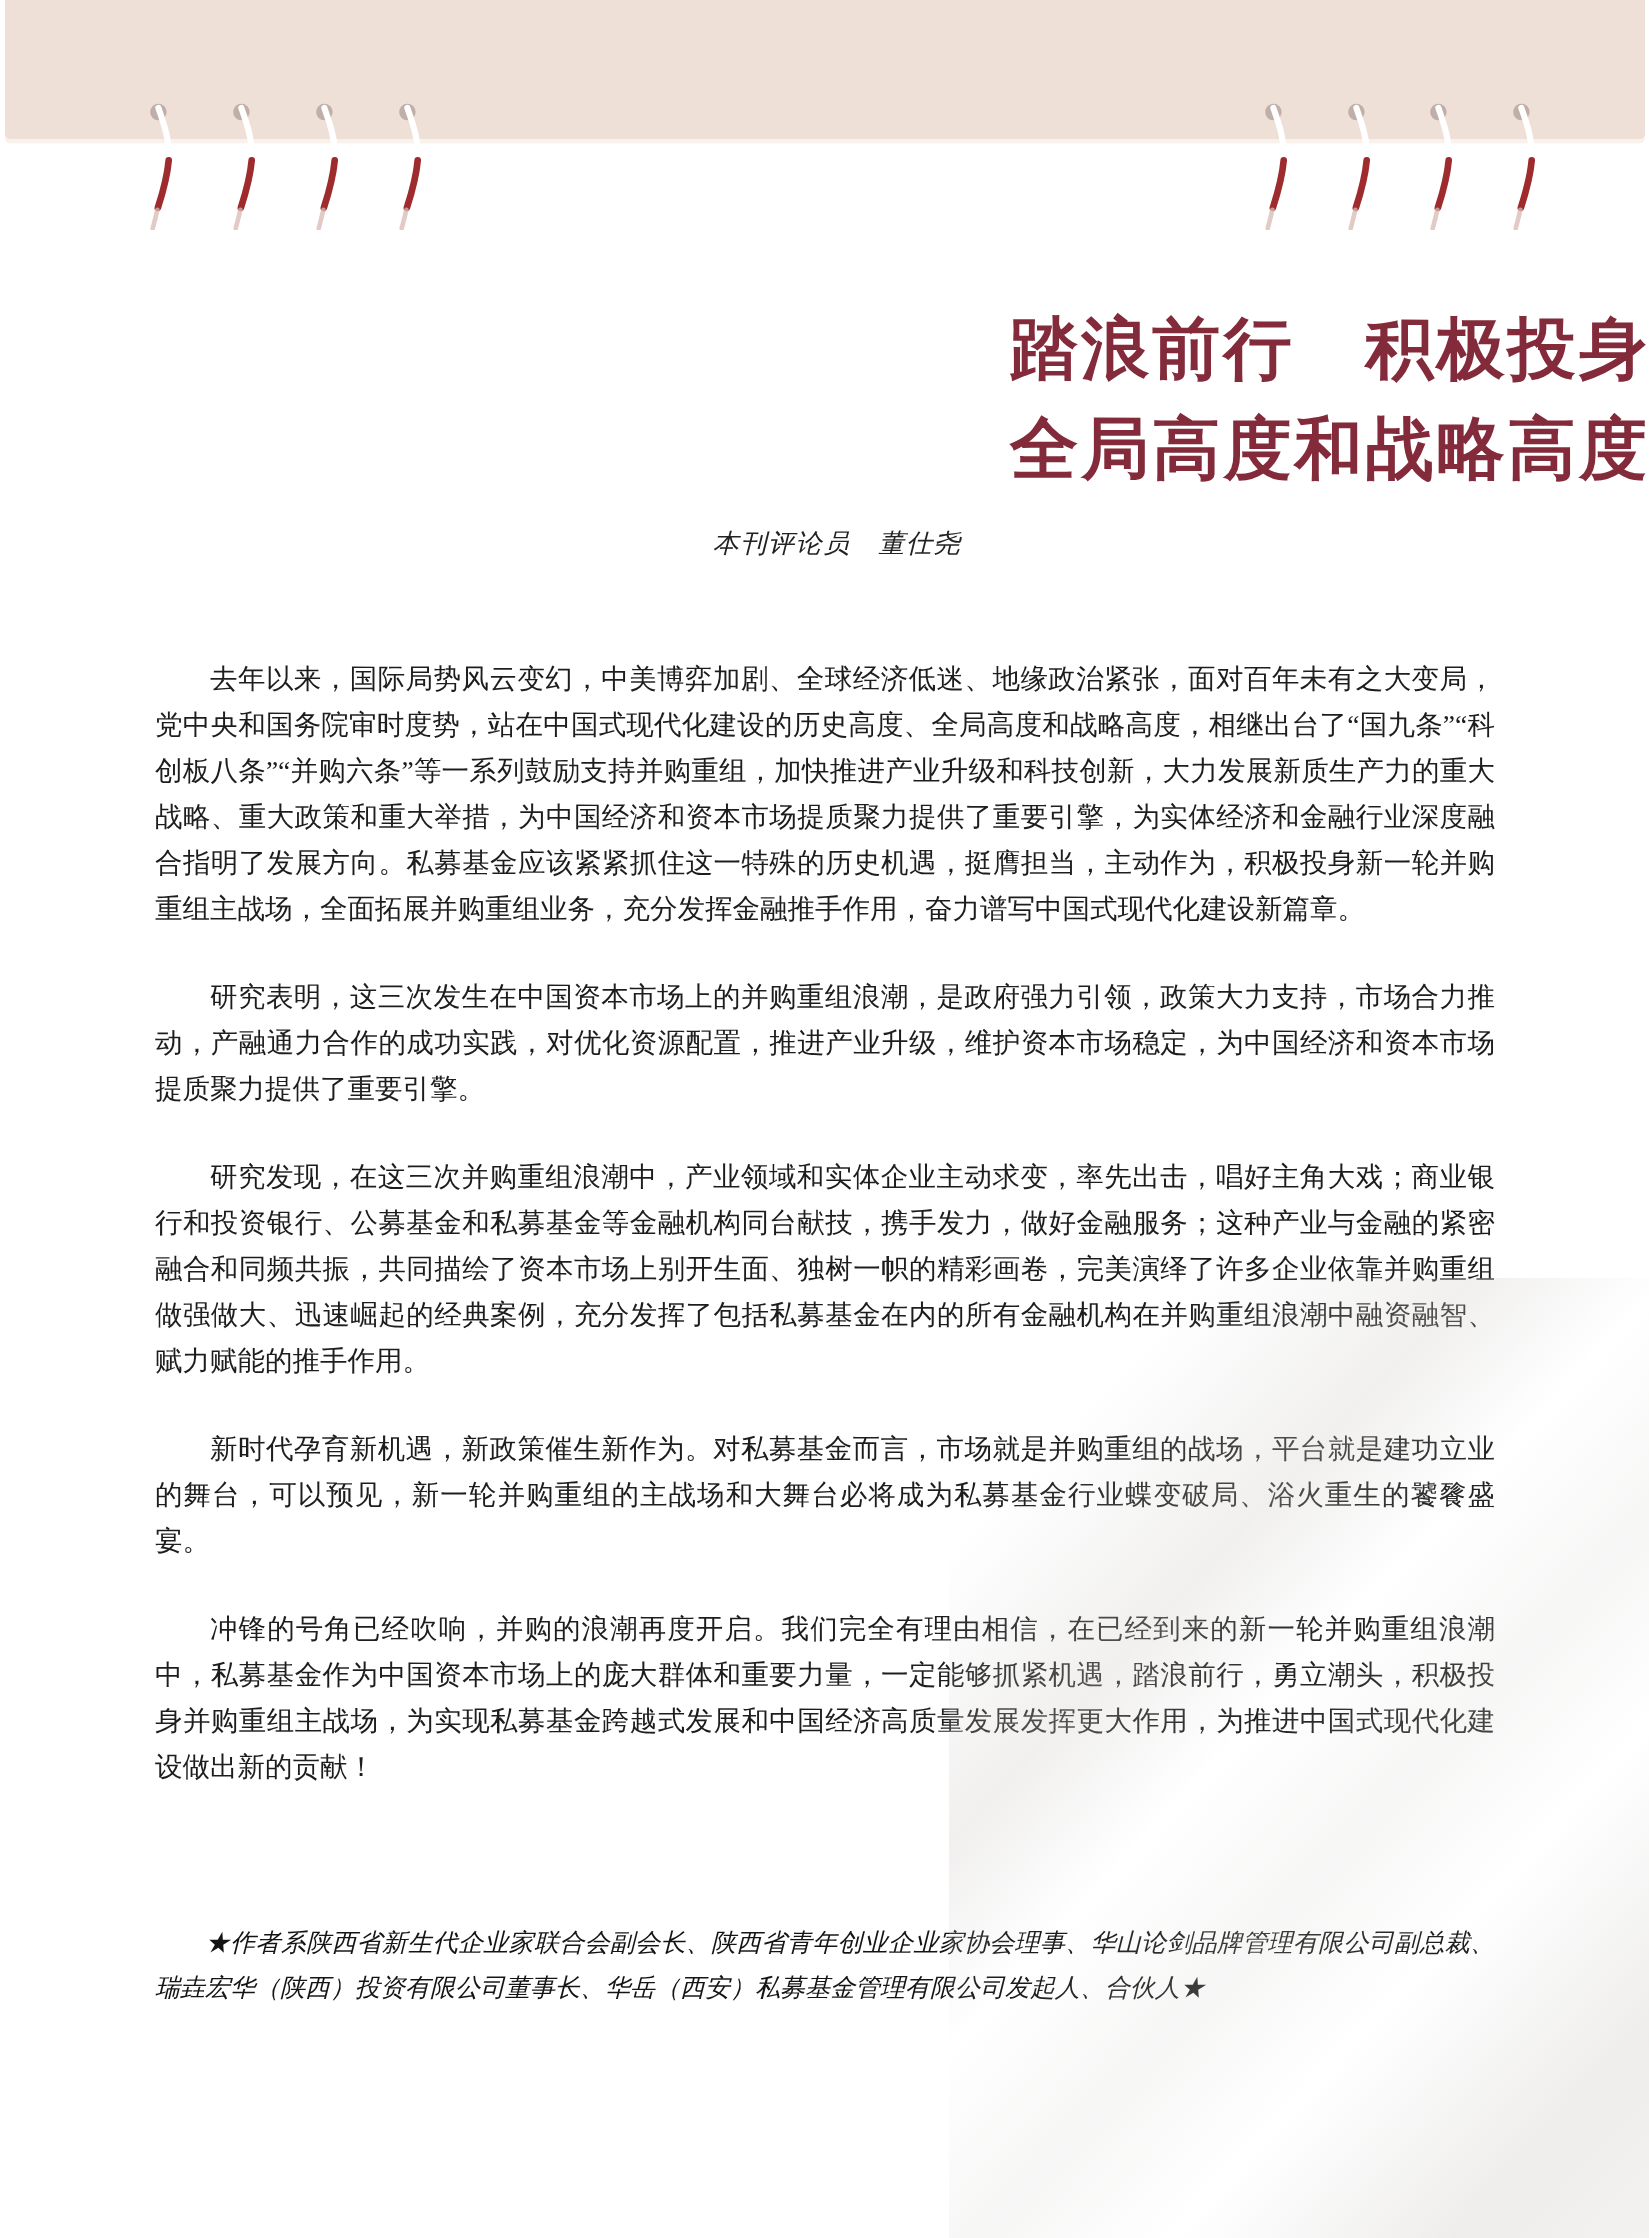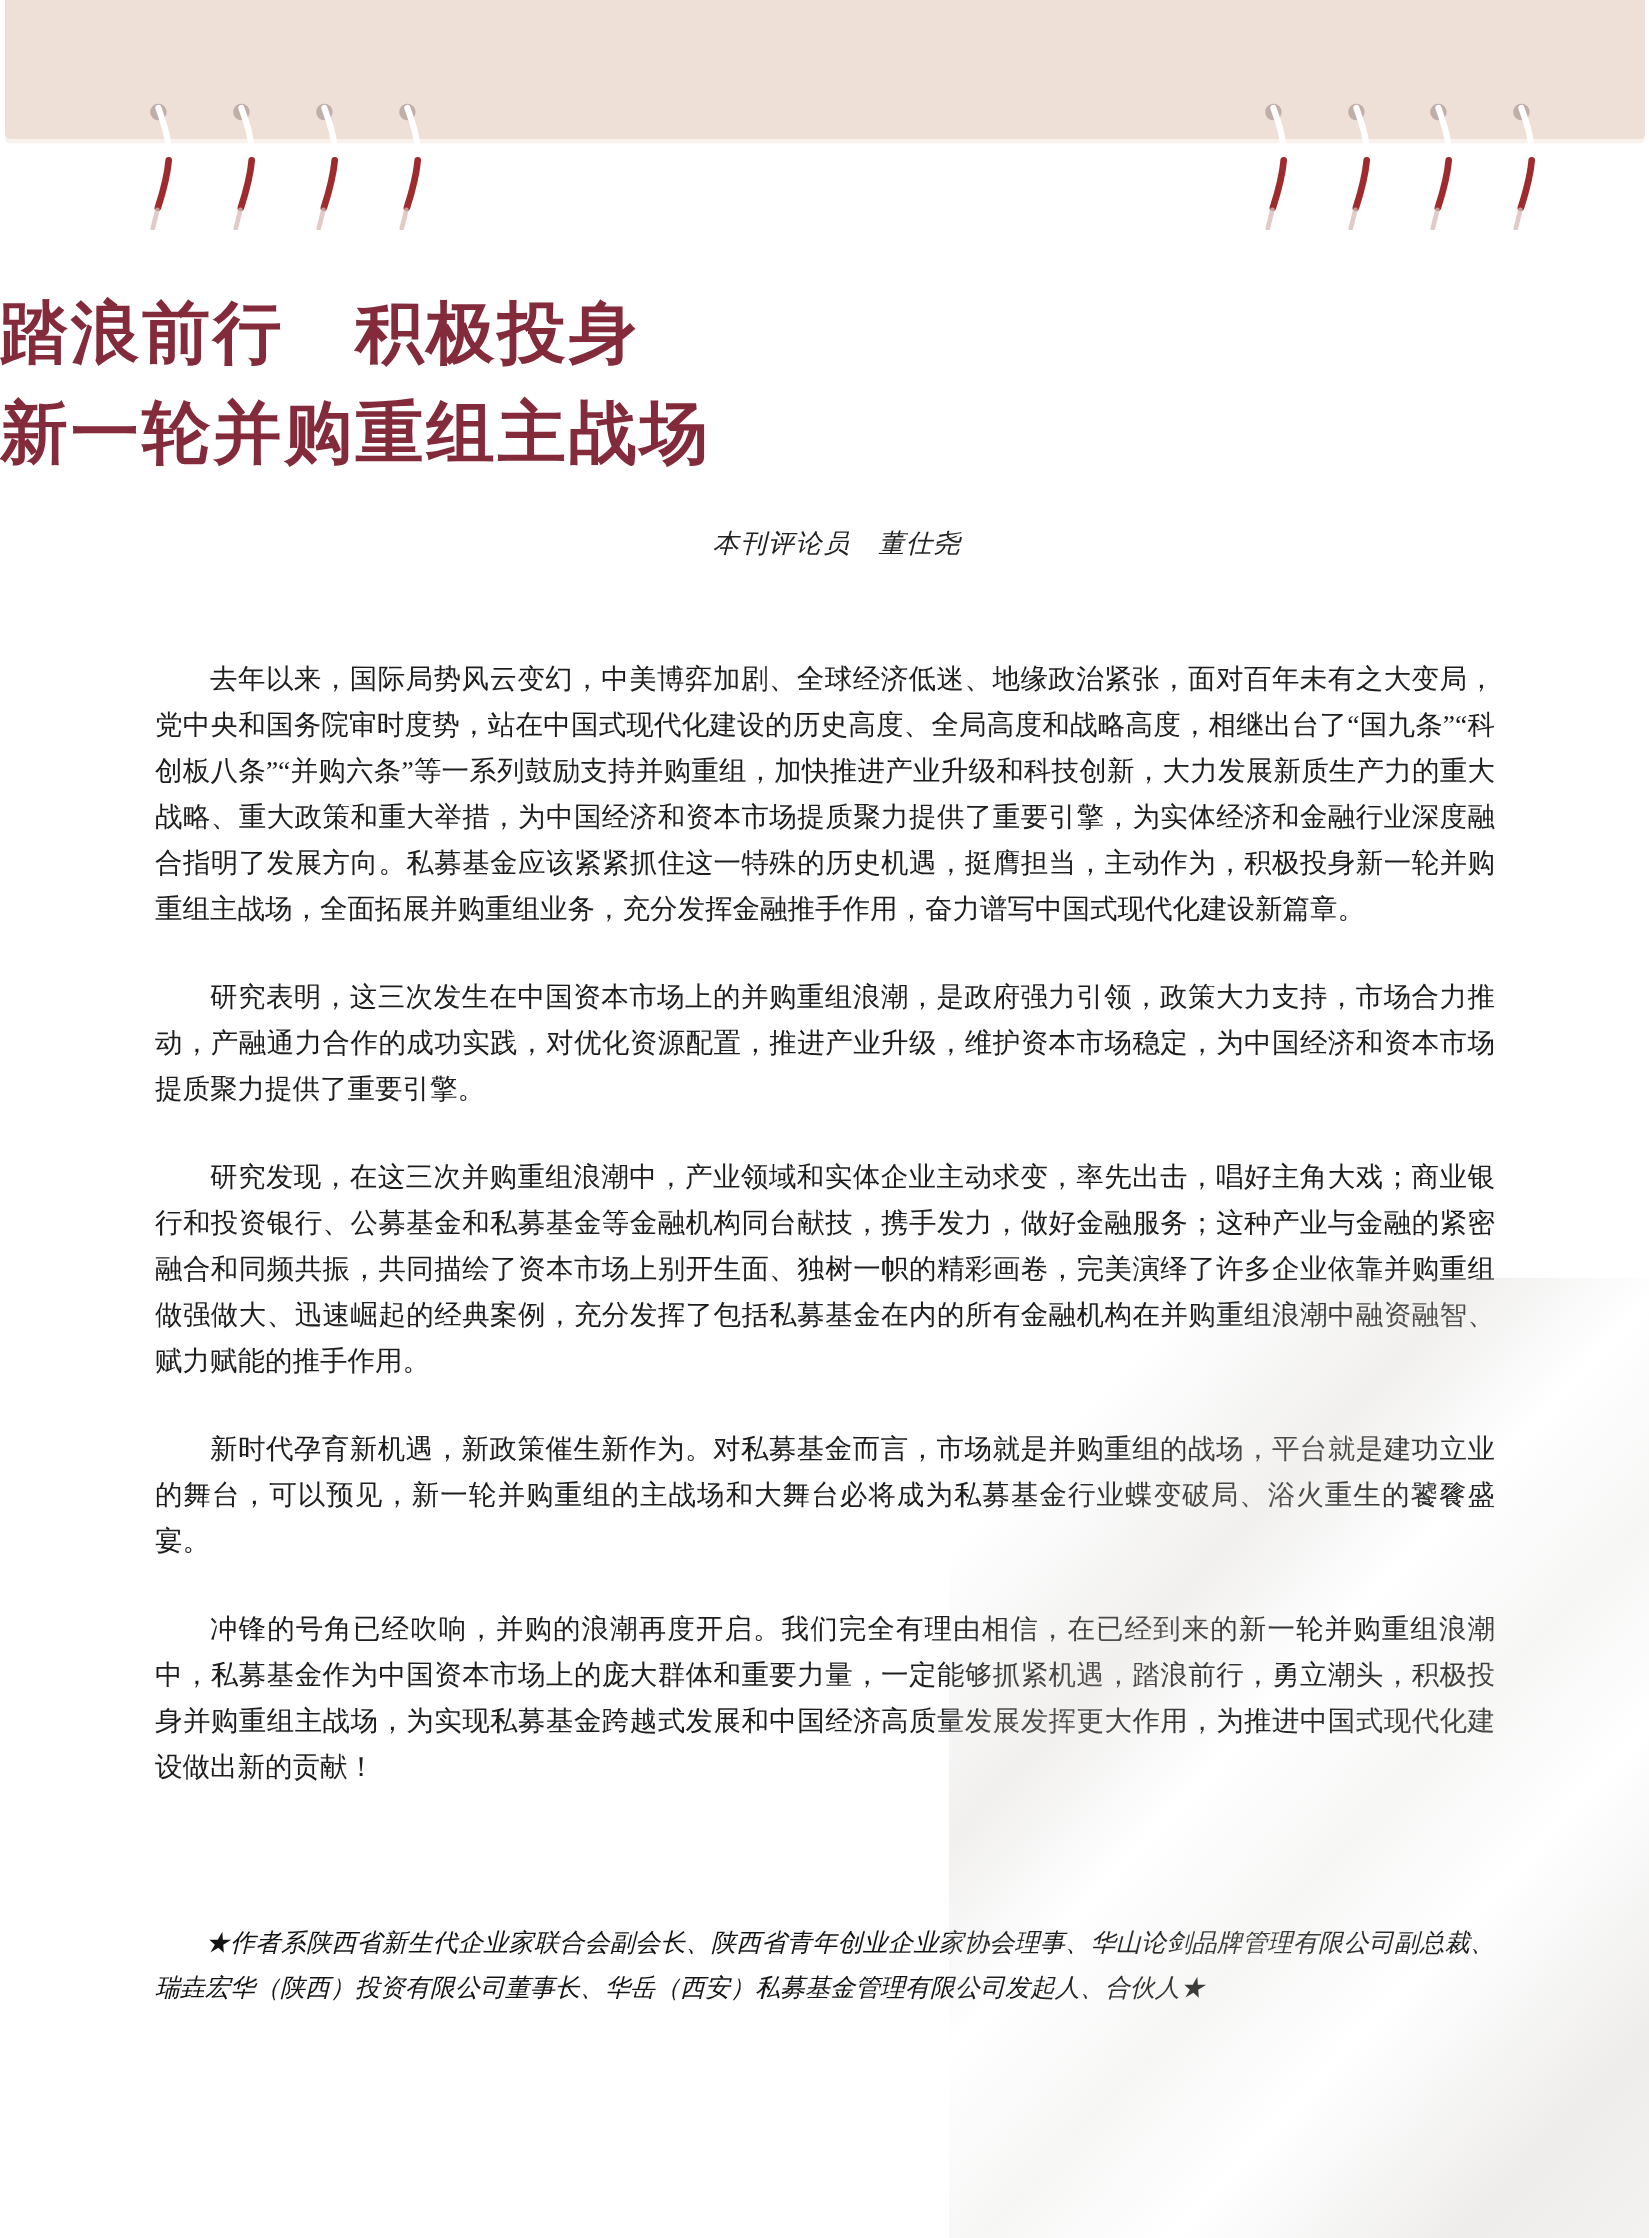--- a/index.html
+++ b/index.html
@@ -19,22 +19,22 @@
     border-radius:0 0 5.2px 5.2px;
     box-shadow:0 4.2px 0 rgba(249,240,234,0.95);
   }
 
   
   .pin { position:absolute; top:95px; width:36px; height:135px; }
   .pin-l1{left:144px}.pin-l2{left:227px}.pin-l3{left:310px}.pin-l4{left:393px}
   .pin-r1{left:1259px}.pin-r2{left:1342px}.pin-r3{left:1424px}.pin-r4{left:1507px}
 
   .title {
-    position:absolute; top:283px; left:0; width:100%;
-    text-align:left;
+    position:absolute; top:299px; left:0; width:100%;
+    text-align:right;
     color:#832a3b;
     font-weight:bold;
     font-size:68px; line-height:100px; letter-spacing:3.1px;
   }
 
   .byline {
     position:absolute; top:526px; left:0; width:100%;
     text-align:center;
     font-size:26px; letter-spacing:1.6px;
     font-style:italic;
@@ -125,21 +125,21 @@
     <path d="M48 126 C 45 160, 36 190, 27 218" stroke="#9e2c2e" stroke-width="13" fill="none" stroke-linecap="round"></path>
     <path d="M26 222 C 22 240, 19 250, 17 258" stroke="#d8bab4" stroke-width="9" fill="none" stroke-linecap="round" opacity="0.75"></path>
   </svg>
   <svg class="pin pin-r4" viewBox="0 0 70 260">
     <circle cx="28" cy="32" r="16" fill="#b4a19d" opacity="0.8"></circle>
     <path d="M28 24 C 40 58, 50 88, 48 122" stroke="#ffffff" stroke-width="12" fill="none" stroke-linecap="round"></path>
     <path d="M48 126 C 45 160, 36 190, 27 218" stroke="#9e2c2e" stroke-width="13" fill="none" stroke-linecap="round"></path>
     <path d="M26 222 C 22 240, 19 250, 17 258" stroke="#d8bab4" stroke-width="9" fill="none" stroke-linecap="round" opacity="0.75"></path>
   </svg>
 
-  <h1 class="title"><span>踏浪前行　积极投身</span><br><span>新一轮并购重组主战场</span></h1>
+  <h1 class="title"><span>踏浪前行　积极投身</span><br><span>全局高度和战略高度</span></h1>
 
   <div class="byline">本刊评论员　董仕尧</div>
 
   <div class="body-text">
     <p>去年以来，国际局势风云变幻，中美博弈加剧、全球经济低迷、地缘政治紧张，面对百年未有之大变局，党中央和国务院审时度势，站在中国式现代化建设的历史高度、全局高度和战略高度，相继出台了“国九条”“科创板八条”“并购六条”等一系列鼓励支持并购重组，加快推进产业升级和科技创新，大力发展新质生产力的重大战略、重大政策和重大举措，为中国经济和资本市场提质聚力提供了重要引擎，为实体经济和金融行业深度融合指明了发展方向。私募基金应该紧紧抓住这一特殊的历史机遇，挺膺担当，主动作为，积极投身新一轮并购重组主战场，全面拓展并购重组业务，充分发挥金融推手作用，奋力谱写中国式现代化建设新篇章。</p>
     <p>研究表明，这三次发生在中国资本市场上的并购重组浪潮，是政府强力引领，政策大力支持，市场合力推动，产融通力合作的成功实践，对优化资源配置，推进产业升级，维护资本市场稳定，为中国经济和资本市场提质聚力提供了重要引擎。</p>
     <p>研究发现，在这三次并购重组浪潮中，产业领域和实体企业主动求变，率先出击，唱好主角大戏；商业银行和投资银行、公募基金和私募基金等金融机构同台献技，携手发力，做好金融服务；这种产业与金融的紧密融合和同频共振，共同描绘了资本市场上别开生面、独树一帜的精彩画卷，完美演绎了许多企业依靠并购重组做强做大、迅速崛起的经典案例，充分发挥了包括私募基金在内的所有金融机构在并购重组浪潮中融资融智、赋力赋能的推手作用。</p>
     <p>新时代孕育新机遇，新政策催生新作为。对私募基金而言，市场就是并购重组的战场，平台就是建功立业的舞台，可以预见，新一轮并购重组的主战场和大舞台必将成为私募基金行业蝶变破局、浴火重生的饕餮盛宴。</p>
     <p>冲锋的号角已经吹响，并购的浪潮再度开启。我们完全有理由相信，在已经到来的新一轮并购重组浪潮中，私募基金作为中国资本市场上的庞大群体和重要力量，一定能够抓紧机遇，踏浪前行，勇立潮头，积极投身并购重组主战场，为实现私募基金跨越式发展和中国经济高质量发展发挥更大作用，为推进中国式现代化建设做出新的贡献！</p>
   </div>

